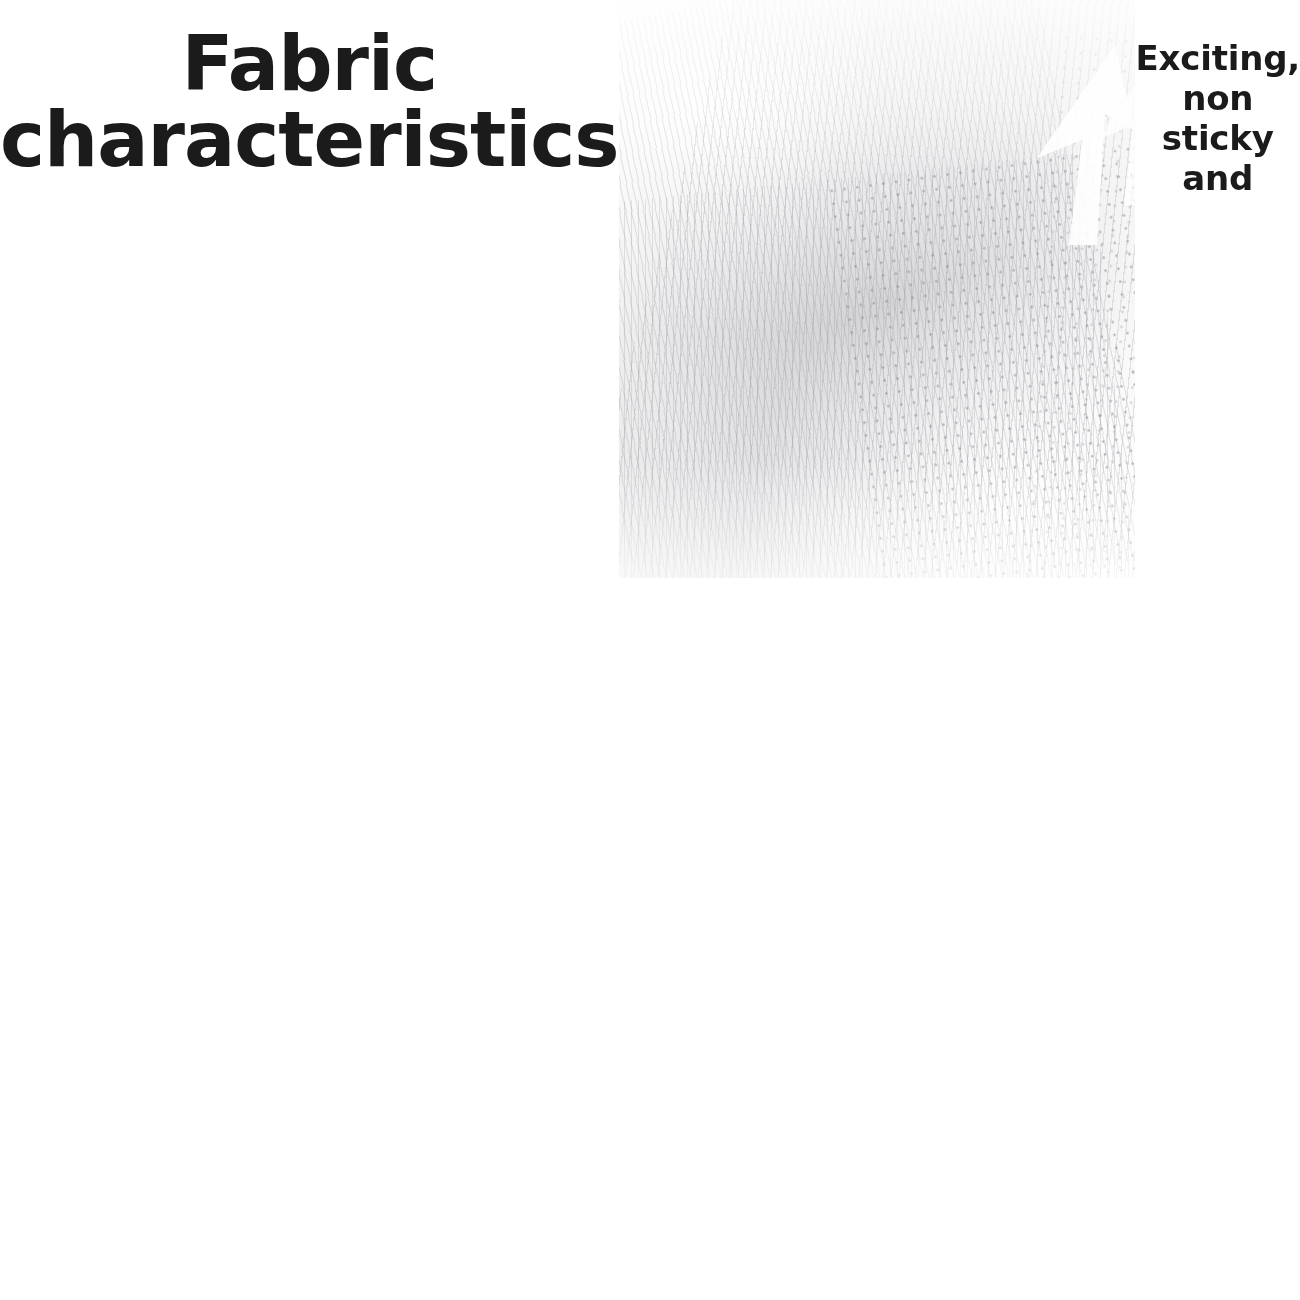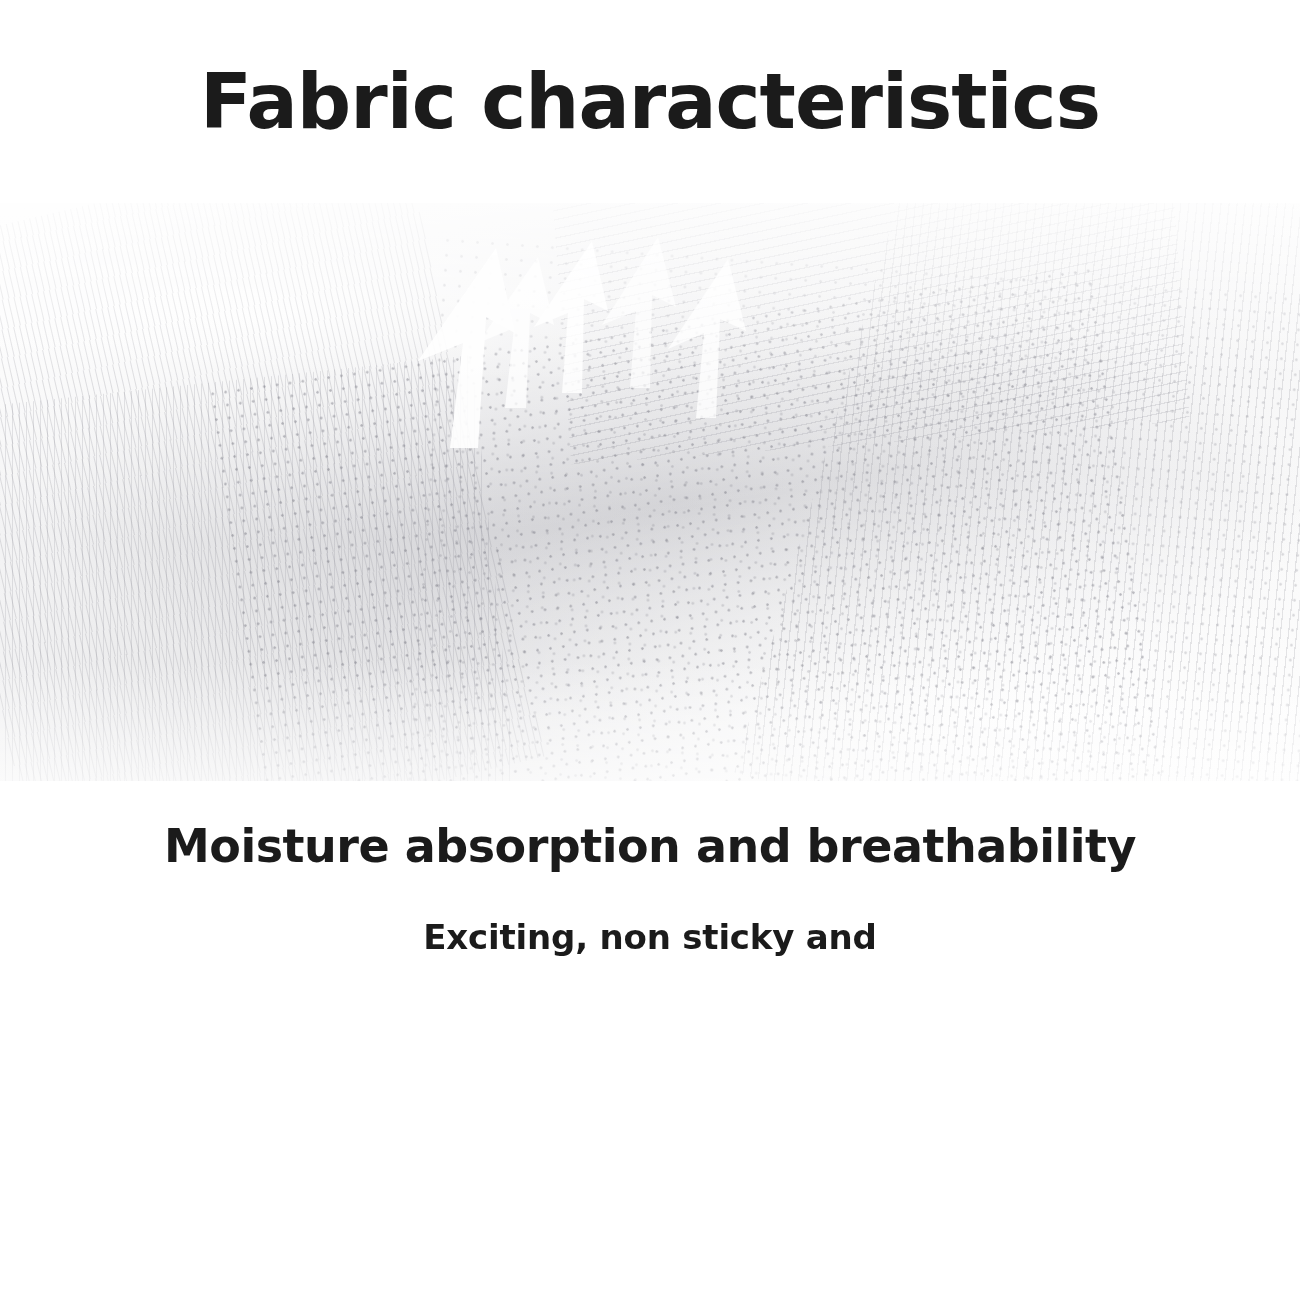--- a/index.html
+++ b/index.html
@@ -13,21 +13,20 @@
     font-family: "Liberation Sans", sans-serif;
     overflow: hidden;
   }
 
   .page {
     position: relative;
     width: 1300px;
     height: 1300px;
     background: #ffffff;
     display: flex;
-    flex-direction: column;
   }
 
   
   .title-band {
     height: 203px;
     display: flex;
     align-items: center;
     justify-content: center;
     background: #ffffff;
   }
@@ -205,17 +204,16 @@
         <path d="M150 255 L163 150 L118 168 L196 55 L215 140 L186 124 L178 255 Z"></path>
         <path d="M205 215 L214 135 L178 150 L238 64 L254 132 L230 120 L226 215 Z" opacity="0.8"></path>
         <path d="M262 200 L268 120 L234 134 L292 48 L308 118 L284 106 L282 200 Z" opacity="0.9"></path>
         <path d="M330 195 L336 118 L302 132 L358 44 L376 114 L352 102 L350 195 Z" opacity="0.75"></path>
         <path d="M396 225 L404 140 L368 156 L428 66 L446 138 L420 126 L416 225 Z" opacity="0.85"></path>
       </g>
     </svg>
   </div>
 
   <div class="text-block">
-    <div class="subhead">Moisture absorption and breathability</div>
     <div class="line">Exciting, non sticky and</div>
   </div>
 
 </div>
 
 </body></html>

